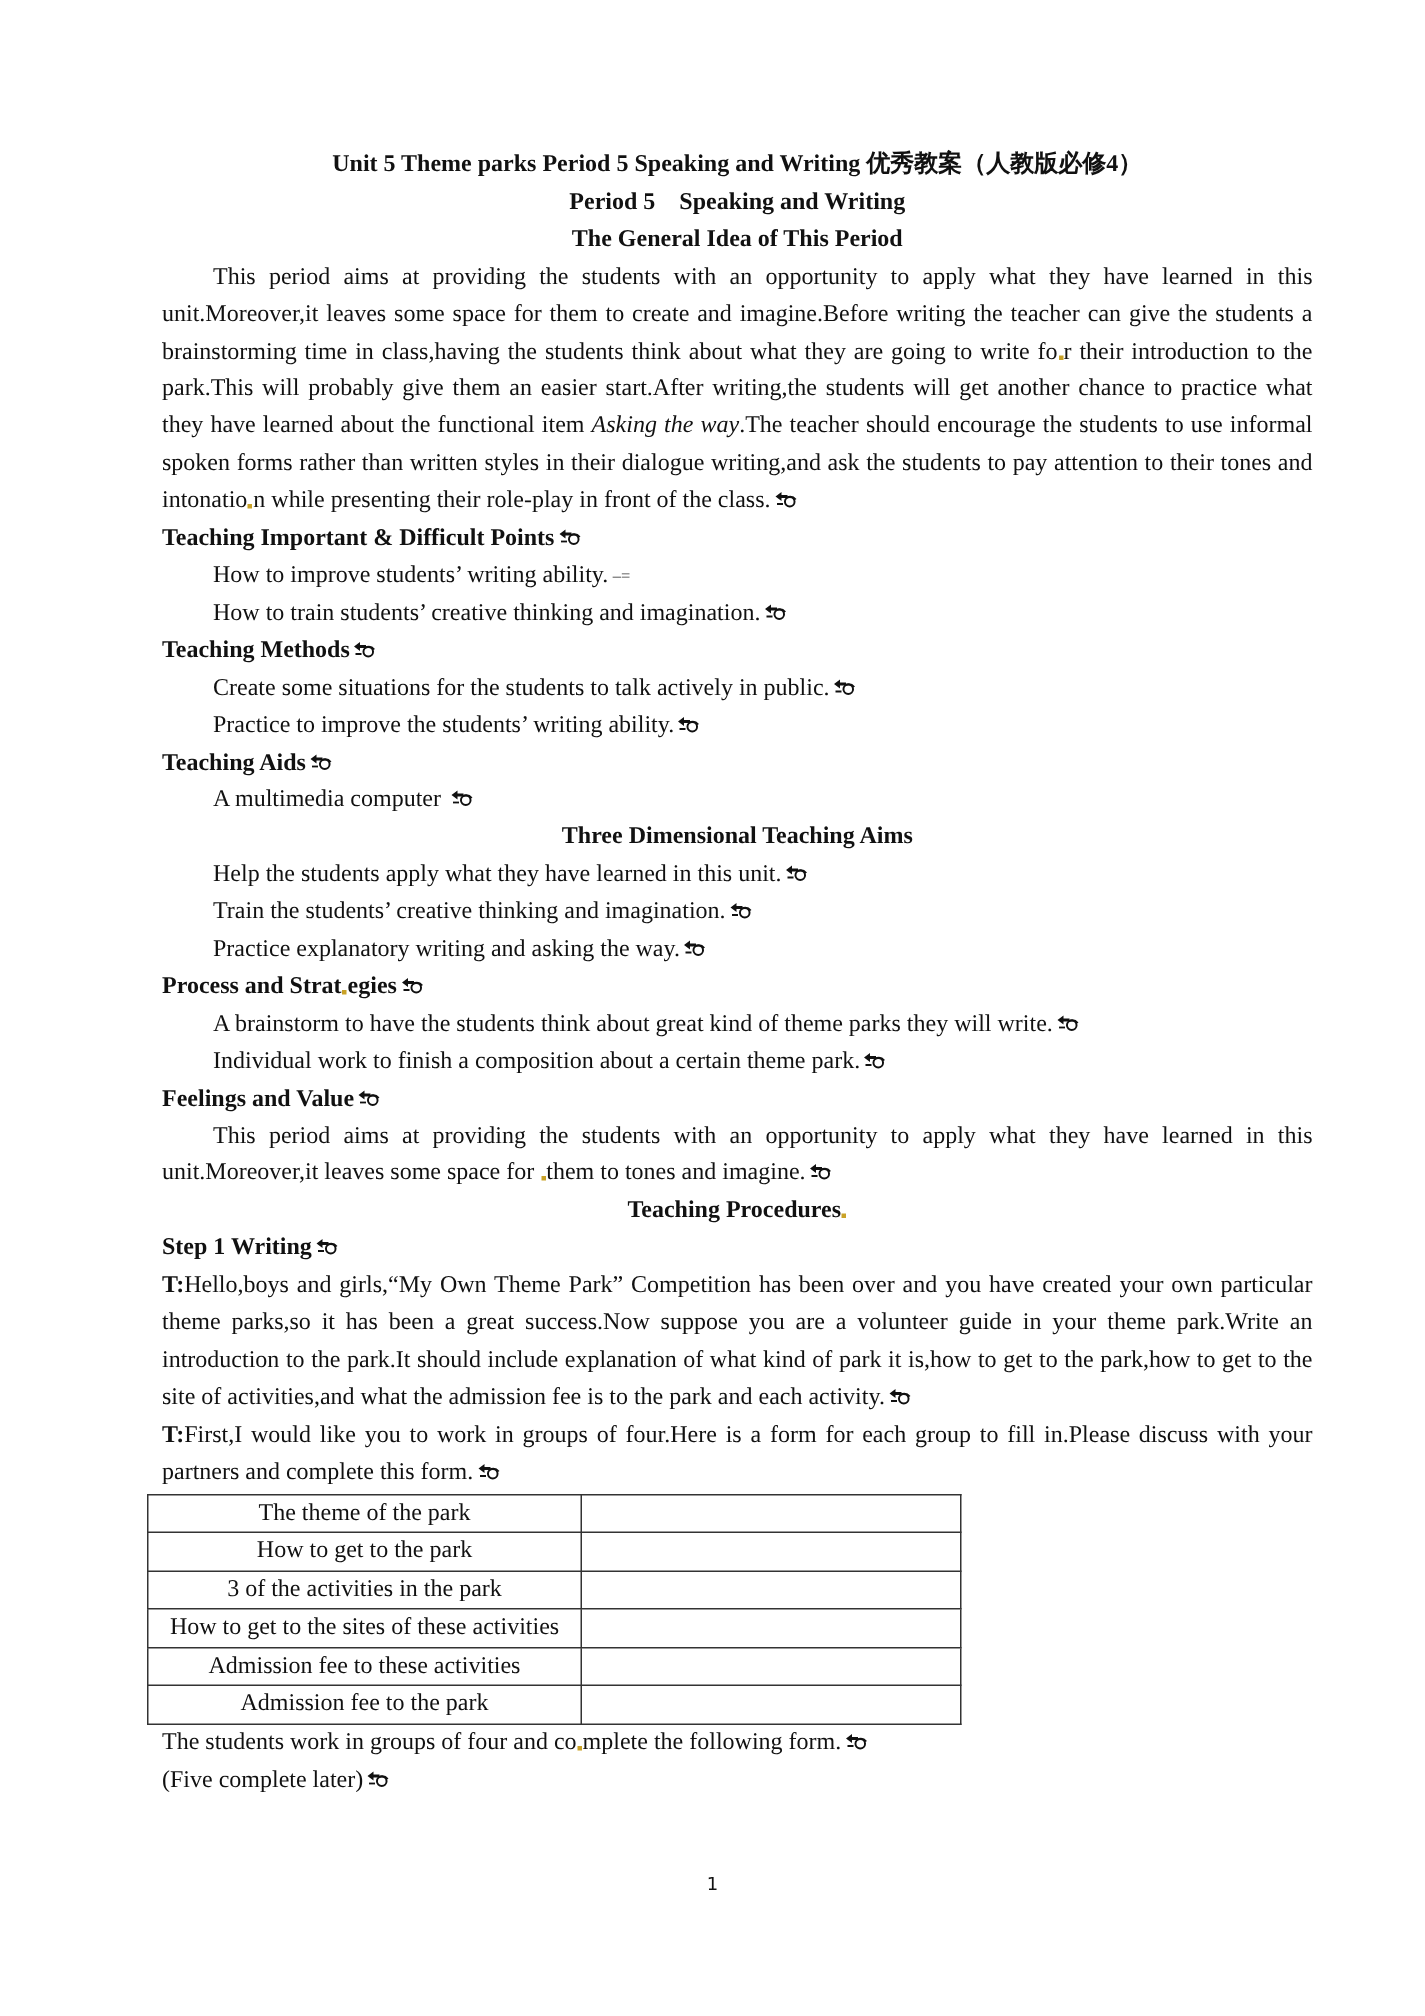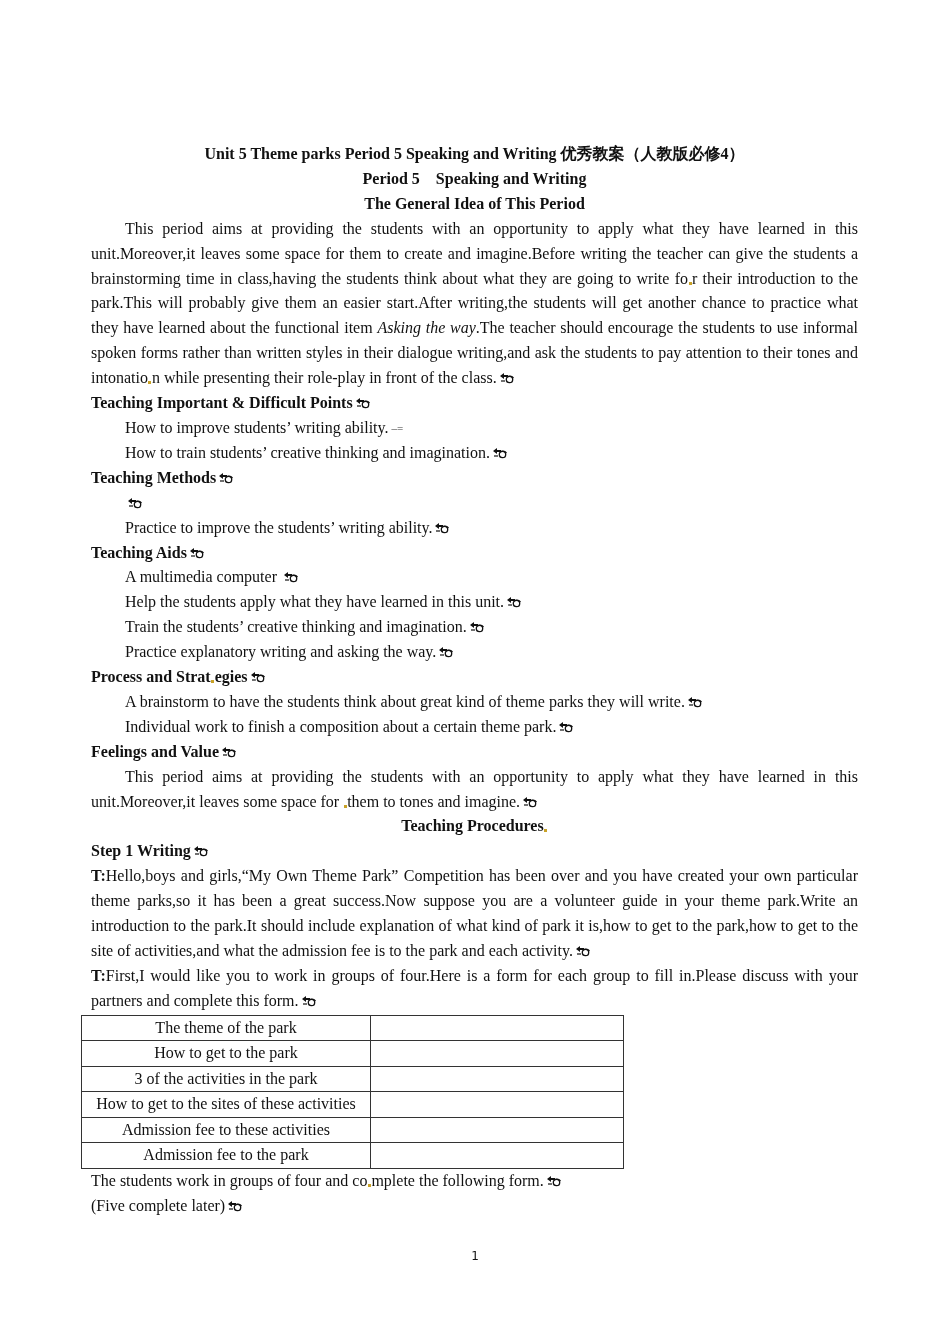--- a/index.html
+++ b/index.html
@@ -1,18 +1,18 @@
 <!DOCTYPE html>
 <html><head>
 <meta charset="utf-8">
 <style>
   html, body { margin:0; padding:0; background:#ffffff; }
   body { width:950px; height:1344px; position:relative; overflow:hidden;
          font-family:"Liberation Serif","DejaVu Serif",serif; color:#111; }
-  .page { position:absolute; left:91px; top:98px; width:767px; font-size:16px; line-height:24.9px;margin-top:44px; }
+  .page { position:absolute; left:108px; top:98px; width:767px; font-size:16px; line-height:24.9px; }
   .line { margin:0; padding:0; }
   .center { text-align:center; font-weight:bold; }
   .justify { text-align:justify; text-align-last:left; }
   .indent { text-indent:34px; }
   .item { padding-left:34px; }
   .bold { font-weight:bold; }
   .mark { display:inline-block; width:16px; height:12px; margin-left:2px; vertical-align:-1px; }
   .mark svg { width:16px; height:12px; display:block; }
   .dot { display:inline-block; width:3px; height:3px; background:#c9a227; vertical-align:-1px; margin:0 0.5px; }
   .eq { display:inline-block; margin-left:3px; font-size:11px; color:#333; vertical-align:1px; }
@@ -51,21 +51,21 @@
           <path d="M8 5 Q12 3 14.5 6" fill="none" stroke="#111" stroke-width="1.3"></path>
           <path d="M2 9 L6 9" stroke="#111" stroke-width="1.2"></path>
         </svg></span></p>
 
   <p class="line bold"><span>Teaching Methods</span><span class="mark pm"><svg viewBox="0 0 16 12" xmlns="http://www.w3.org/2000/svg">
           <path d="M1 4 L5 1 L5 3 L9 3 L9 5 L5 5 L5 7 Z" fill="#111"></path>
           <circle cx="10.5" cy="7.5" r="3.2" fill="none" stroke="#111" stroke-width="1.3"></circle>
           <path d="M8 5 Q12 3 14.5 6" fill="none" stroke="#111" stroke-width="1.3"></path>
           <path d="M2 9 L6 9" stroke="#111" stroke-width="1.2"></path>
         </svg></span></p>
-  <p class="line item"><span class="mark pm"><svg viewBox="0 0 16 12" xmlns="http://www.w3.org/2000/svg">
+  <p class="line item"><span>Create some situations for the students to talk actively in public.</span><span class="mark pm"><svg viewBox="0 0 16 12" xmlns="http://www.w3.org/2000/svg">
           <path d="M1 4 L5 1 L5 3 L9 3 L9 5 L5 5 L5 7 Z" fill="#111"></path>
           <circle cx="10.5" cy="7.5" r="3.2" fill="none" stroke="#111" stroke-width="1.3"></circle>
           <path d="M8 5 Q12 3 14.5 6" fill="none" stroke="#111" stroke-width="1.3"></path>
           <path d="M2 9 L6 9" stroke="#111" stroke-width="1.2"></path>
         </svg></span></p>
   <p class="line item"><span>Practice to improve the students’ writing ability.</span><span class="mark pm"><svg viewBox="0 0 16 12" xmlns="http://www.w3.org/2000/svg">
           <path d="M1 4 L5 1 L5 3 L9 3 L9 5 L5 5 L5 7 Z" fill="#111"></path>
           <circle cx="10.5" cy="7.5" r="3.2" fill="none" stroke="#111" stroke-width="1.3"></circle>
           <path d="M8 5 Q12 3 14.5 6" fill="none" stroke="#111" stroke-width="1.3"></path>
           <path d="M2 9 L6 9" stroke="#111" stroke-width="1.2"></path>
@@ -77,20 +77,21 @@
           <path d="M8 5 Q12 3 14.5 6" fill="none" stroke="#111" stroke-width="1.3"></path>
           <path d="M2 9 L6 9" stroke="#111" stroke-width="1.2"></path>
         </svg></span></p>
   <p class="line item" style="white-space:pre;"><span>A multimedia computer </span><span class="mark pm"><svg viewBox="0 0 16 12" xmlns="http://www.w3.org/2000/svg">
           <path d="M1 4 L5 1 L5 3 L9 3 L9 5 L5 5 L5 7 Z" fill="#111"></path>
           <circle cx="10.5" cy="7.5" r="3.2" fill="none" stroke="#111" stroke-width="1.3"></circle>
           <path d="M8 5 Q12 3 14.5 6" fill="none" stroke="#111" stroke-width="1.3"></path>
           <path d="M2 9 L6 9" stroke="#111" stroke-width="1.2"></path>
         </svg></span></p>
 
+  <p class="line center">Three Dimensional Teaching Aims</p>
 
   <p class="line item"><span>Help the students apply what they have learned in this unit.</span><span class="mark pm"><svg viewBox="0 0 16 12" xmlns="http://www.w3.org/2000/svg">
           <path d="M1 4 L5 1 L5 3 L9 3 L9 5 L5 5 L5 7 Z" fill="#111"></path>
           <circle cx="10.5" cy="7.5" r="3.2" fill="none" stroke="#111" stroke-width="1.3"></circle>
           <path d="M8 5 Q12 3 14.5 6" fill="none" stroke="#111" stroke-width="1.3"></path>
           <path d="M2 9 L6 9" stroke="#111" stroke-width="1.2"></path>
         </svg></span></p>
   <p class="line item"><span>Train the students’ creative thinking and imagination.</span><span class="mark pm"><svg viewBox="0 0 16 12" xmlns="http://www.w3.org/2000/svg">
           <path d="M1 4 L5 1 L5 3 L9 3 L9 5 L5 5 L5 7 Z" fill="#111"></path>
           <circle cx="10.5" cy="7.5" r="3.2" fill="none" stroke="#111" stroke-width="1.3"></circle>

